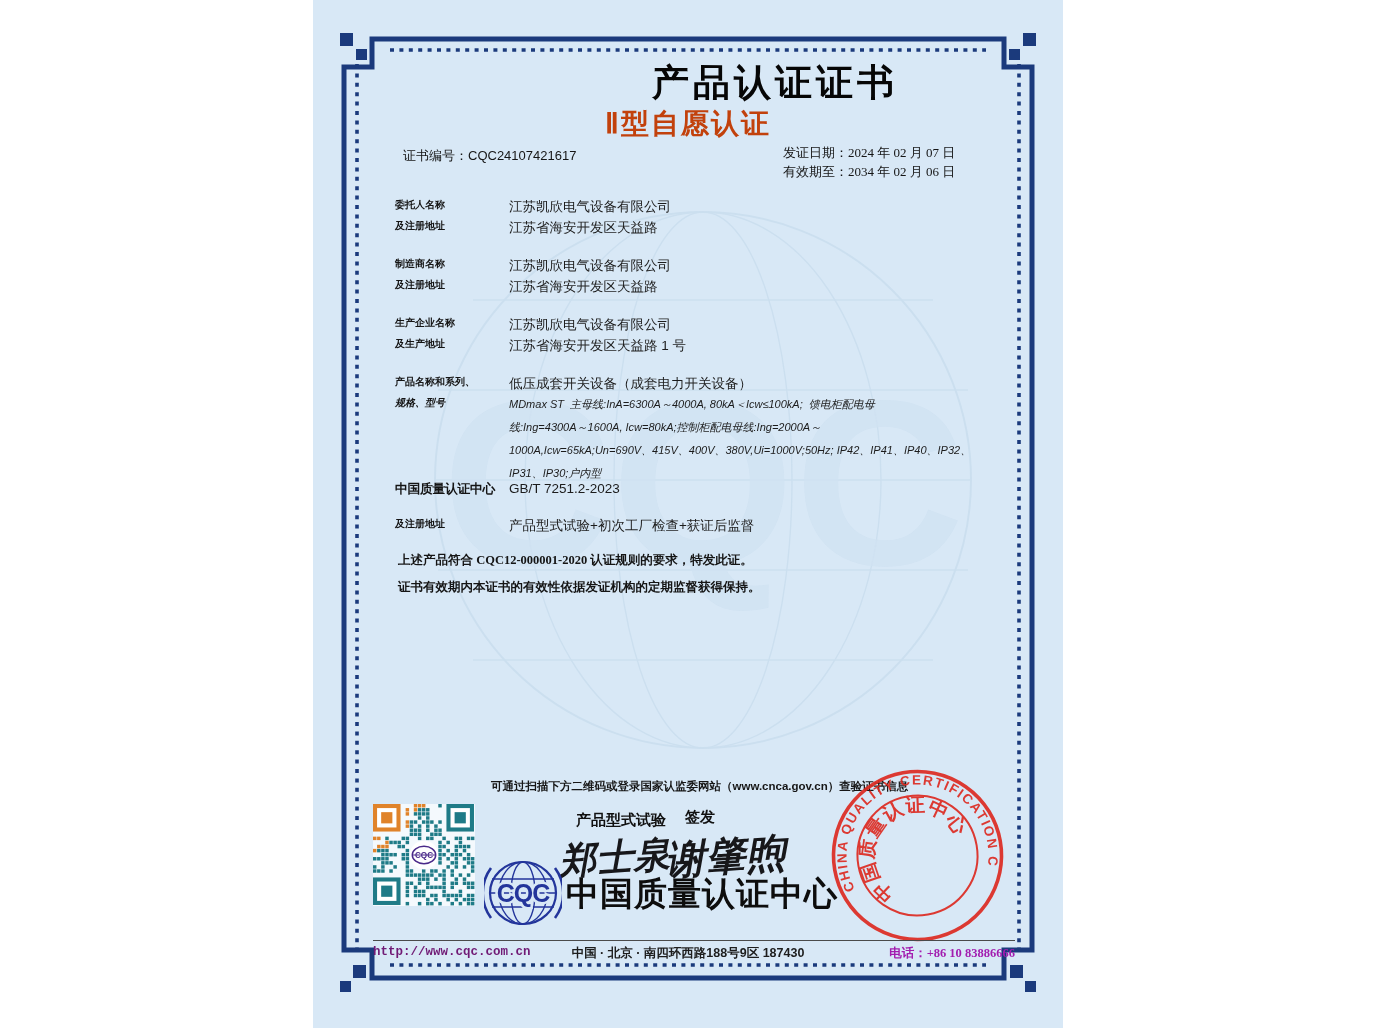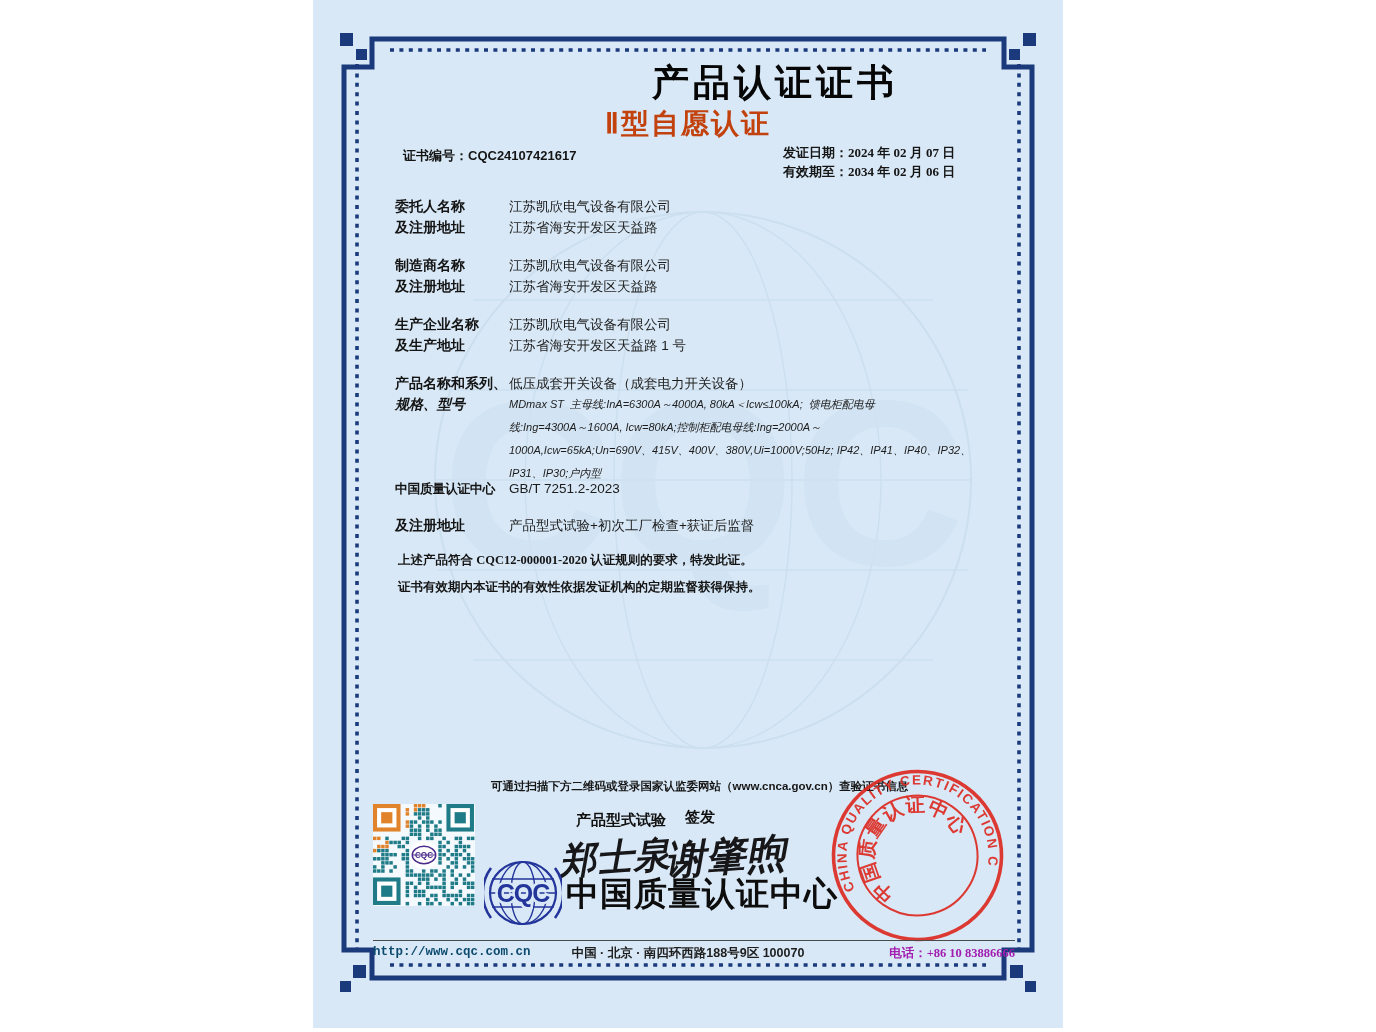--- a/index.html
+++ b/index.html
@@ -1,31 +1,31 @@
 <!DOCTYPE html>
 <html><head>
 <meta charset="utf-8">
 <style>
   html,body{margin:0;padding:0;}
   body{background:#ffffff;font-family:"Liberation Sans",sans-serif;}
   #stage{position:relative;width:1376px;height:1032px;background:#ffffff;overflow:hidden;}
   #paper{position:absolute;left:313px;top:0;width:750px;height:1028px;background:#d8e8f6;overflow:hidden;}
   .abs{position:absolute;white-space:nowrap;}
-  .lbl{font-weight:700;color:#141414;font-size:14px;}
+  .lbl{font-weight:700;color:#141414;font-size:10px;}
   .val{font-weight:500;color:#1c1c1c;font-size:13.5px;}
   .kai{font-family:"Liberation Serif",serif;color:#151515;}
-  .meta{font-size:13px;font-weight:700;}
+  .meta{font-size:13px;font-weight:400;}
   .title{font-size:37px;font-weight:700;color:#060606;letter-spacing:4px;}
   .subtitle{font-size:28px;font-weight:600;color:#c2410c;letter-spacing:2px;}
   .statement{font-size:12.5px;font-weight:600;}
   .qrnote{font-size:11.5px;font-weight:600;color:#161616;}
   .signlabel{font-size:15px;font-weight:700;color:#111;}
   .signature{font-family:"Liberation Serif",serif;font-style:italic;font-weight:700;color:#17171a;transform:rotate(-4deg);}
   .orgname{font-size:33px;font-weight:700;color:#0d0d0d;letter-spacing:1px;}
-  .footer-url{font-family:"Liberation Mono",monospace;font-size:12.5px;font-weight:700;color:#0c4a6e;}
+  .footer-url{font-family:"Liberation Mono",monospace;font-size:12.5px;font-weight:700;color:#701a75;}
   .footer-addr{font-size:12.5px;font-weight:600;color:#1d1d1d;}
   .footer-phone{font-family:"Liberation Serif",serif;font-size:12.5px;font-weight:700;color:#a21caf;}
   .spec{white-space:pre-wrap;width:500px;font-size:11px;line-height:23px;font-style:italic;}
   svg{display:block;}
 </style>
 </head>
 <body>
 
 <div id="stage">
   <div id="paper">
@@ -374,17 +374,17 @@
         <g transform="rotate(-34 92.5 92.5)">
           <text font-size="19.5" font-weight="700" fill="#dd2b22" letter-spacing="1">
             <textPath href="#cnArc" startOffset="0">中国质量认证中心</textPath>
           </text>
         </g>
       </g>
     </svg>
 
     <div style="position:absolute;left:60px;top:940px;width:642px;height:0;border-top:1.6px solid #4a4a4a;"></div>
     <div class="abs footer-url" style="left:60px;top:945px;">http://www.cqc.com.cn</div>
-    <div class="abs footer-addr" style="left:140px;top:945px;width:470px;text-align:center;">中国 · 北京 · 南四环西路188号9区    100070</div>
+    <div class="abs footer-addr" style="left:140px;top:945px;width:470px;text-align:center;">中国 · 北京 · 南四环西路188号9区    187430</div>
     <div class="abs footer-phone" style="right:48px;top:945px;">电话：+86 10 83886666</div>
 
   </div>
 </div>
 
 </body></html>

